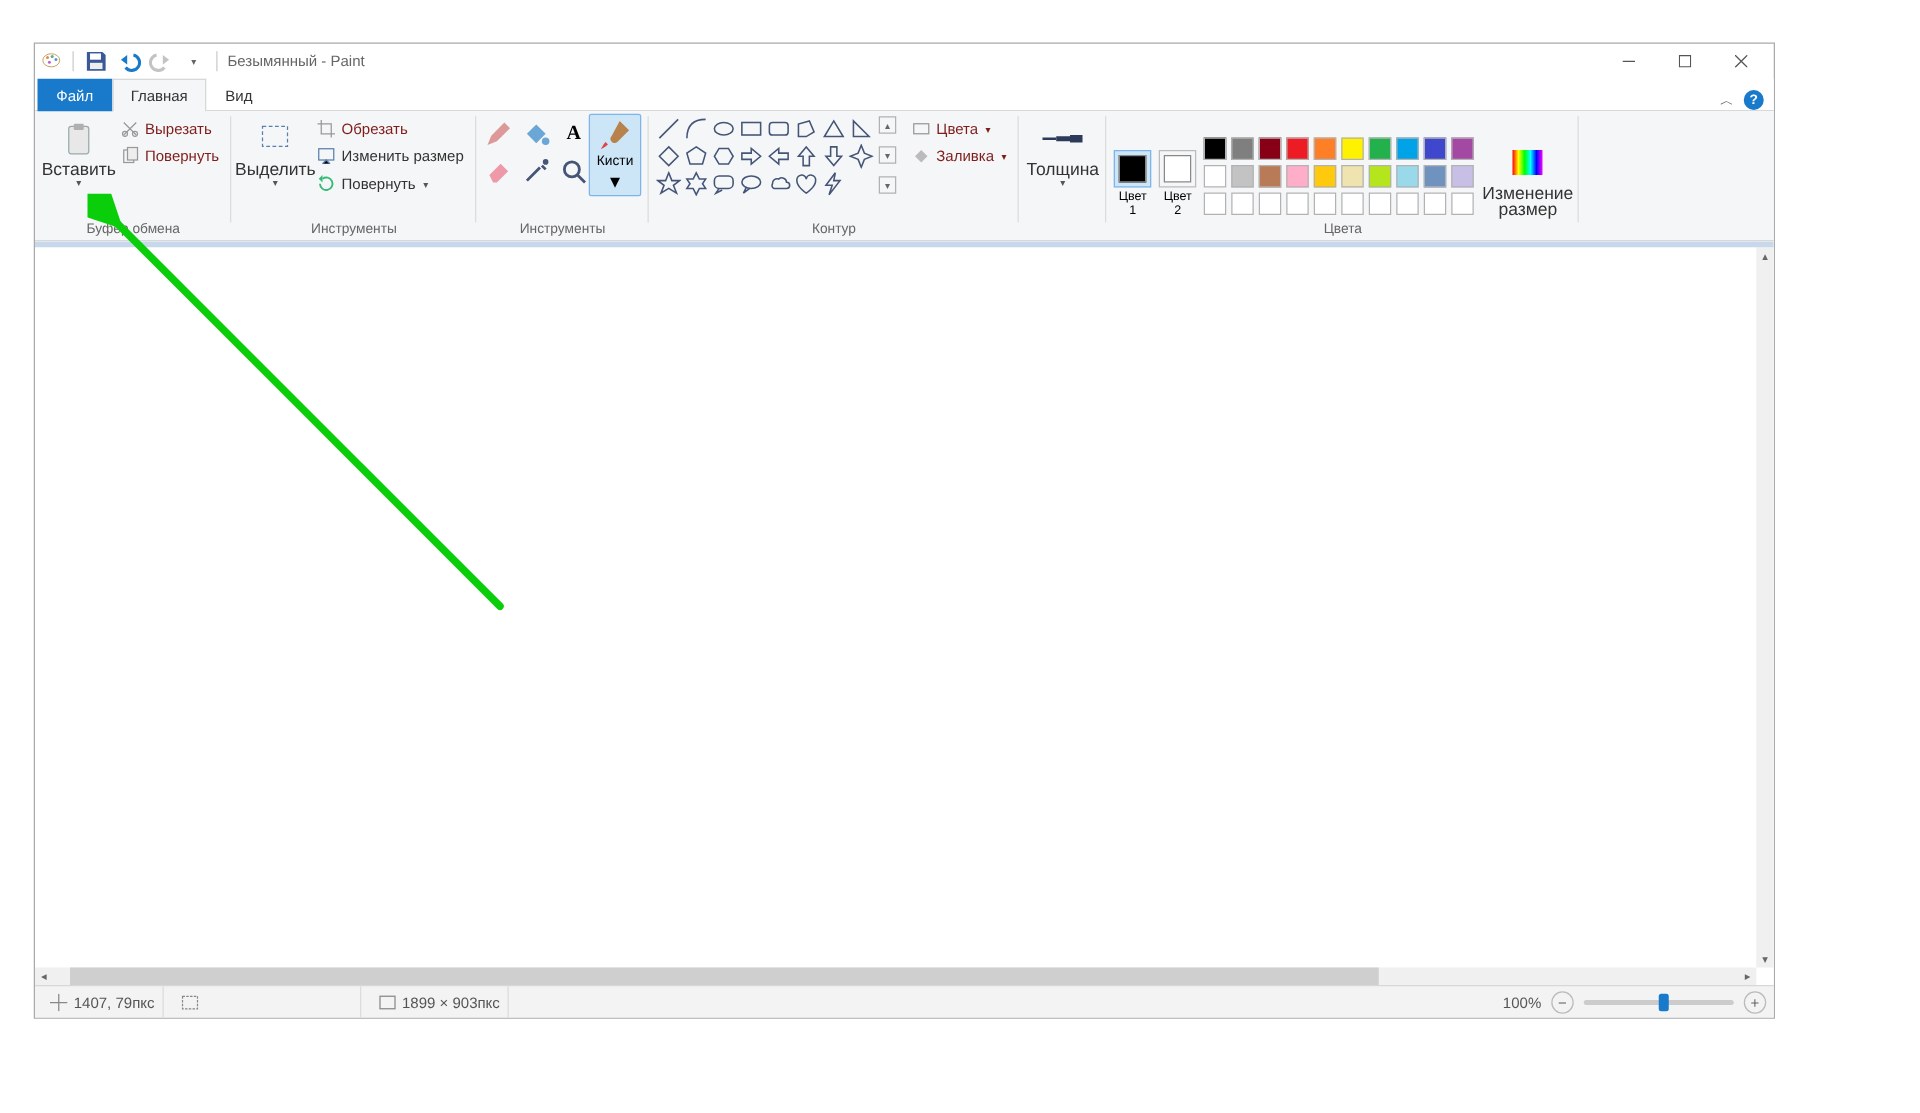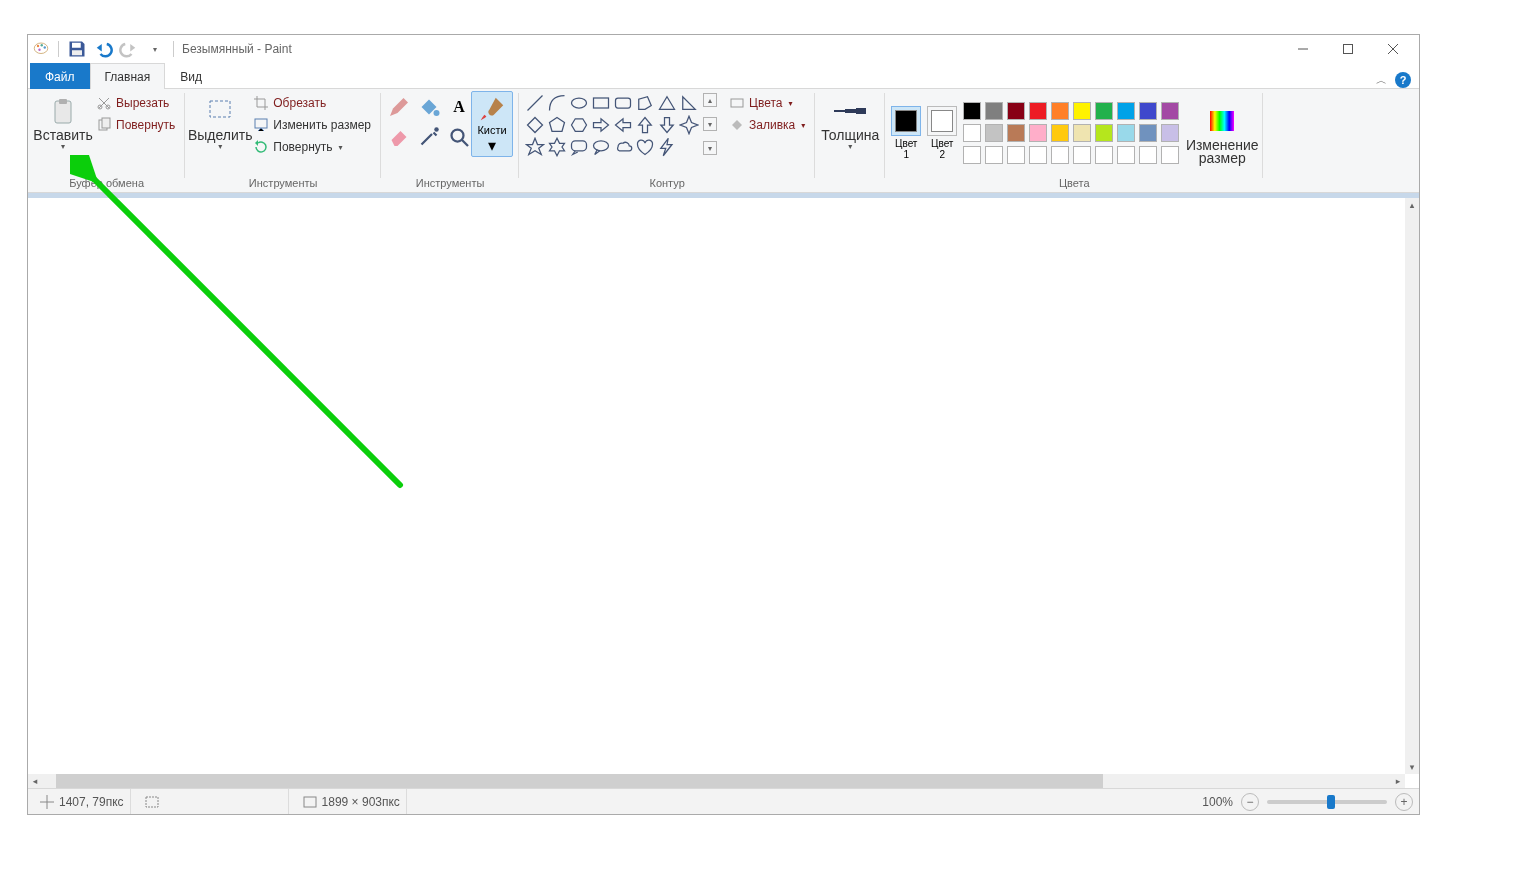--- a/index.html
+++ b/index.html
@@ -423,21 +423,21 @@
               <div></div>
             </span>
           <span class="lbl">Толщина</span>
           <span class="drop-tri">▾</span>
         </div>
       </div>
       <div class="group-label">&nbsp;</div>
     </div>
 
     <div class="group">
-      <div class="group-body" style="gap:6px;align-items:center">
+      <div class="group-body" style="gap:6px;align-items:flex-end">
         <div style="display:flex;flex-direction:column;align-items:center;gap:2px">
           <div class="color-cell active">
               <div class="swatch" id="c1sw" style="background: rgb(0, 0, 0);"></div>
             </div>
           <span style="font-size:10px;white-space:pre;text-align:center">Цвет
 1</span>
         </div>
         <div style="display:flex;flex-direction:column;align-items:center;gap:2px">
           <div class="color-cell">
               <div class="swatch" id="c2sw" style="background: rgb(255, 255, 255);"></div>

